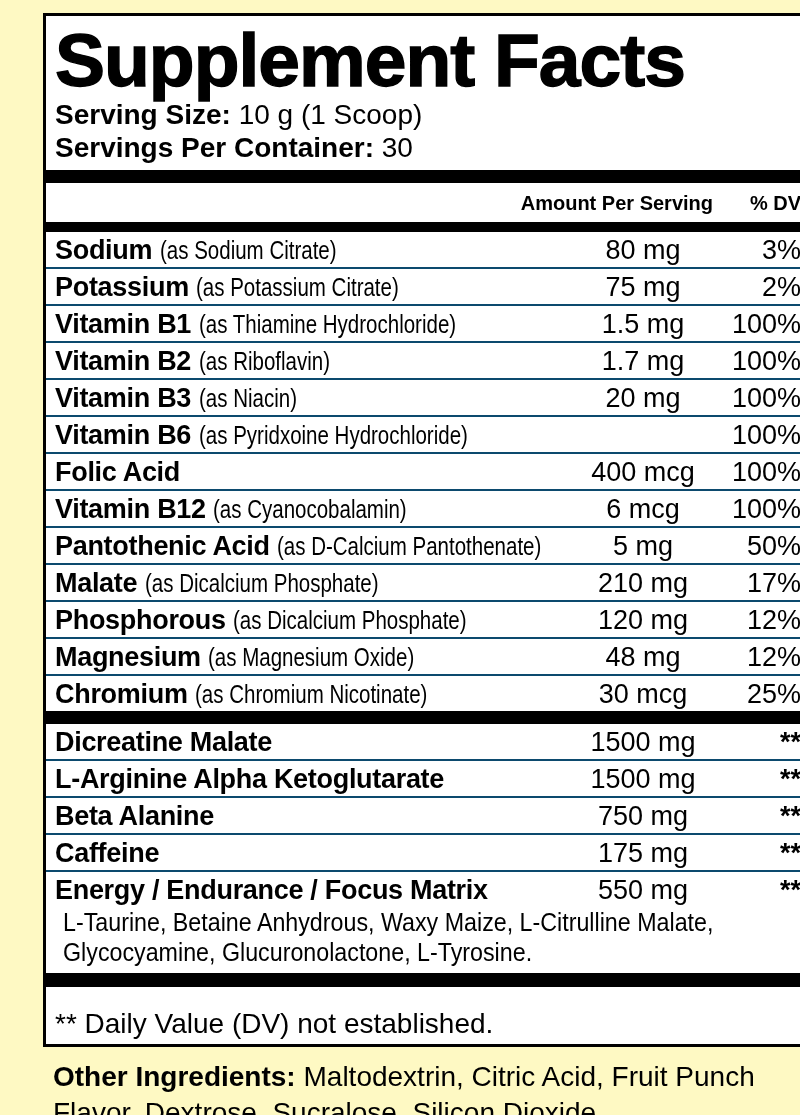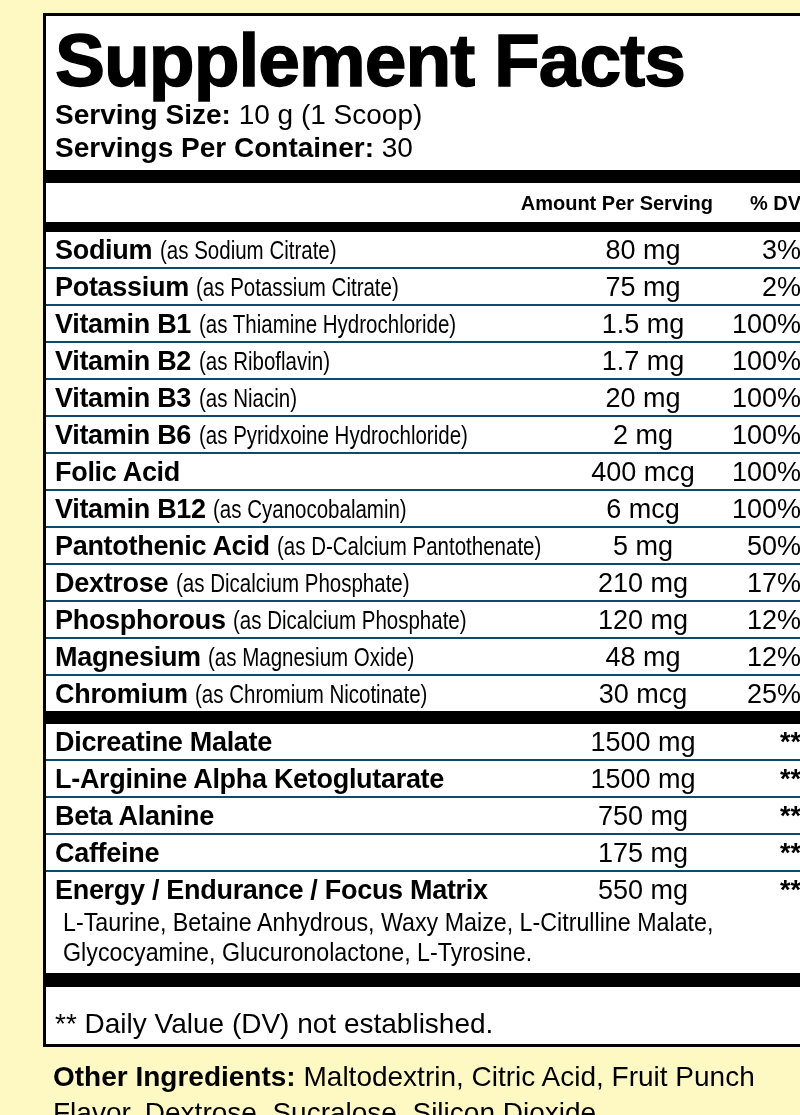--- a/index.html
+++ b/index.html
@@ -85,40 +85,39 @@
       <span class="col-amount">1.7 mg</span>
       <span class="col-dv">100%</span>
     </div>
     <div class="nrow sep">
       <span class="col-name"><span class="b">Vitamin B3</span> <span class="detail">(as Niacin)</span></span>
       <span class="col-amount">20 mg</span>
       <span class="col-dv">100%</span>
     </div>
     <div class="nrow sep">
       <span class="col-name"><span class="b">Vitamin B6</span> <span class="detail">(as Pyridxoine Hydrochloride)</span></span>
-      <span class="col-amount">2 mg</span>
       <span class="col-dv">100%</span>
     </div>
     <div class="nrow sep">
       <span class="col-name"><span class="b">Folic Acid</span> <span class="detail"></span></span>
       <span class="col-amount">400 mcg</span>
       <span class="col-dv">100%</span>
     </div>
     <div class="nrow sep">
       <span class="col-name"><span class="b">Vitamin B12</span> <span class="detail">(as Cyanocobalamin)</span></span>
       <span class="col-amount">6 mcg</span>
       <span class="col-dv">100%</span>
     </div>
     <div class="nrow sep">
       <span class="col-name"><span class="b">Pantothenic Acid</span> <span class="detail">(as D-Calcium Pantothenate)</span></span>
       <span class="col-amount">5 mg</span>
       <span class="col-dv">50%</span>
     </div>
     <div class="nrow sep">
-      <span class="col-name"><span class="b">Dextrose</span> <span class="detail">(as Dicalcium Phosphate)</span></span>
+      <span class="col-name"><span class="b">Malate</span> <span class="detail">(as Dicalcium Phosphate)</span></span>
       <span class="col-amount">210 mg</span>
       <span class="col-dv">17%</span>
     </div>
     <div class="nrow sep">
       <span class="col-name"><span class="b">Phosphorous</span> <span class="detail">(as Dicalcium Phosphate)</span></span>
       <span class="col-amount">120 mg</span>
       <span class="col-dv">12%</span>
     </div>
     <div class="nrow sep">
       <span class="col-name"><span class="b">Magnesium</span> <span class="detail">(as Magnesium Oxide)</span></span>

